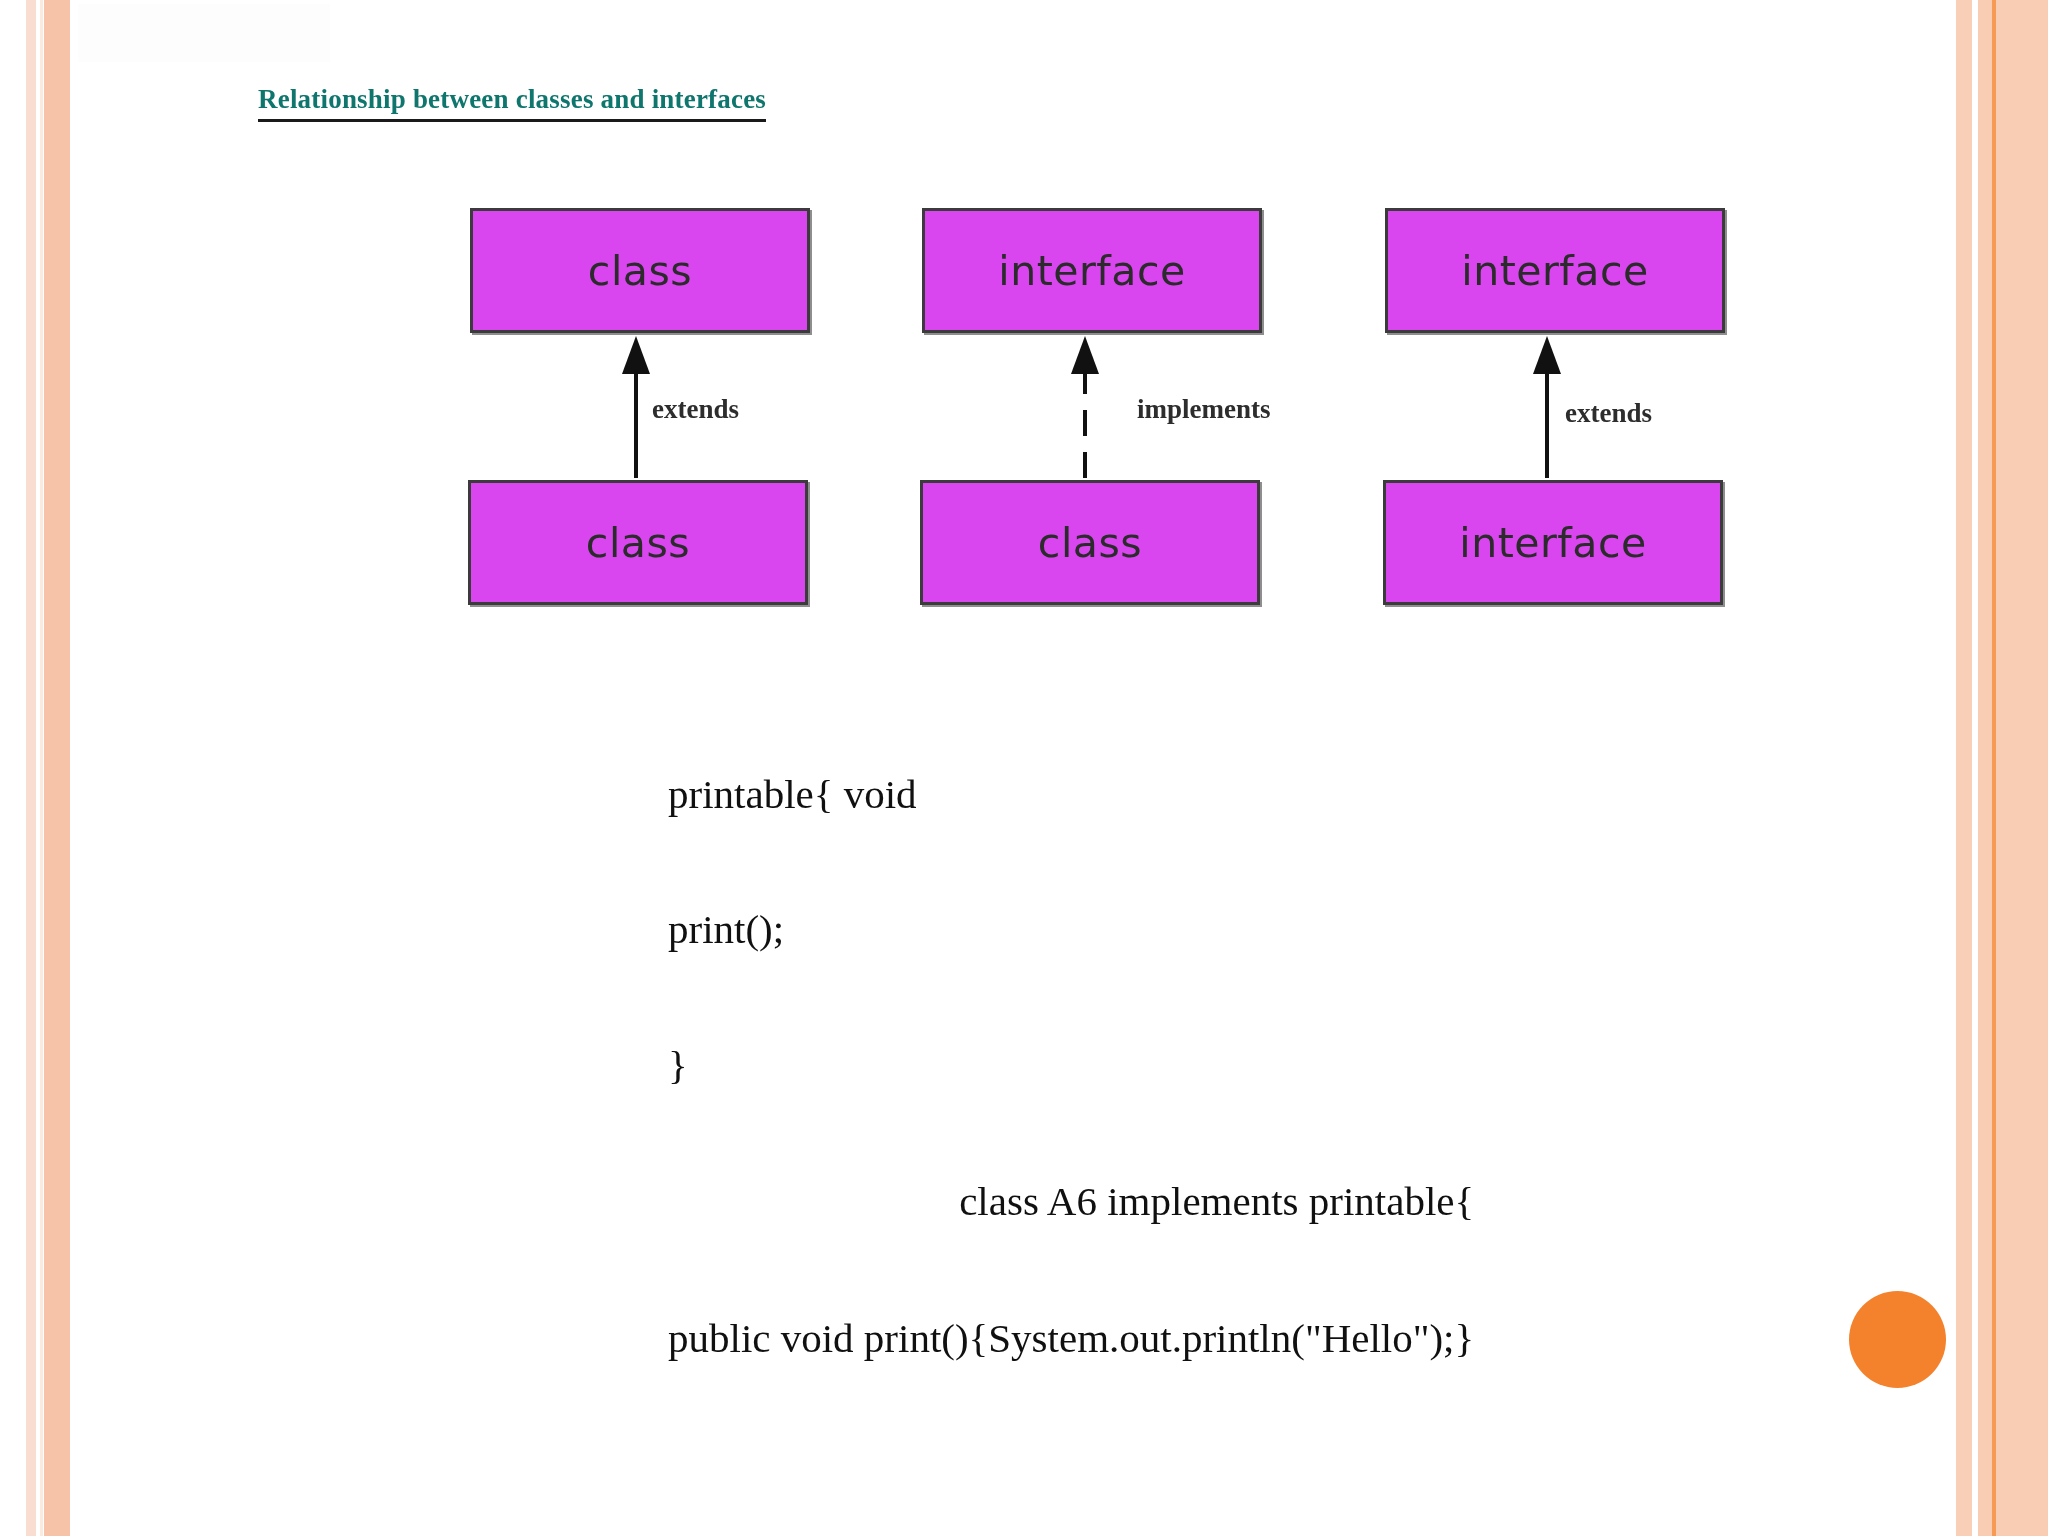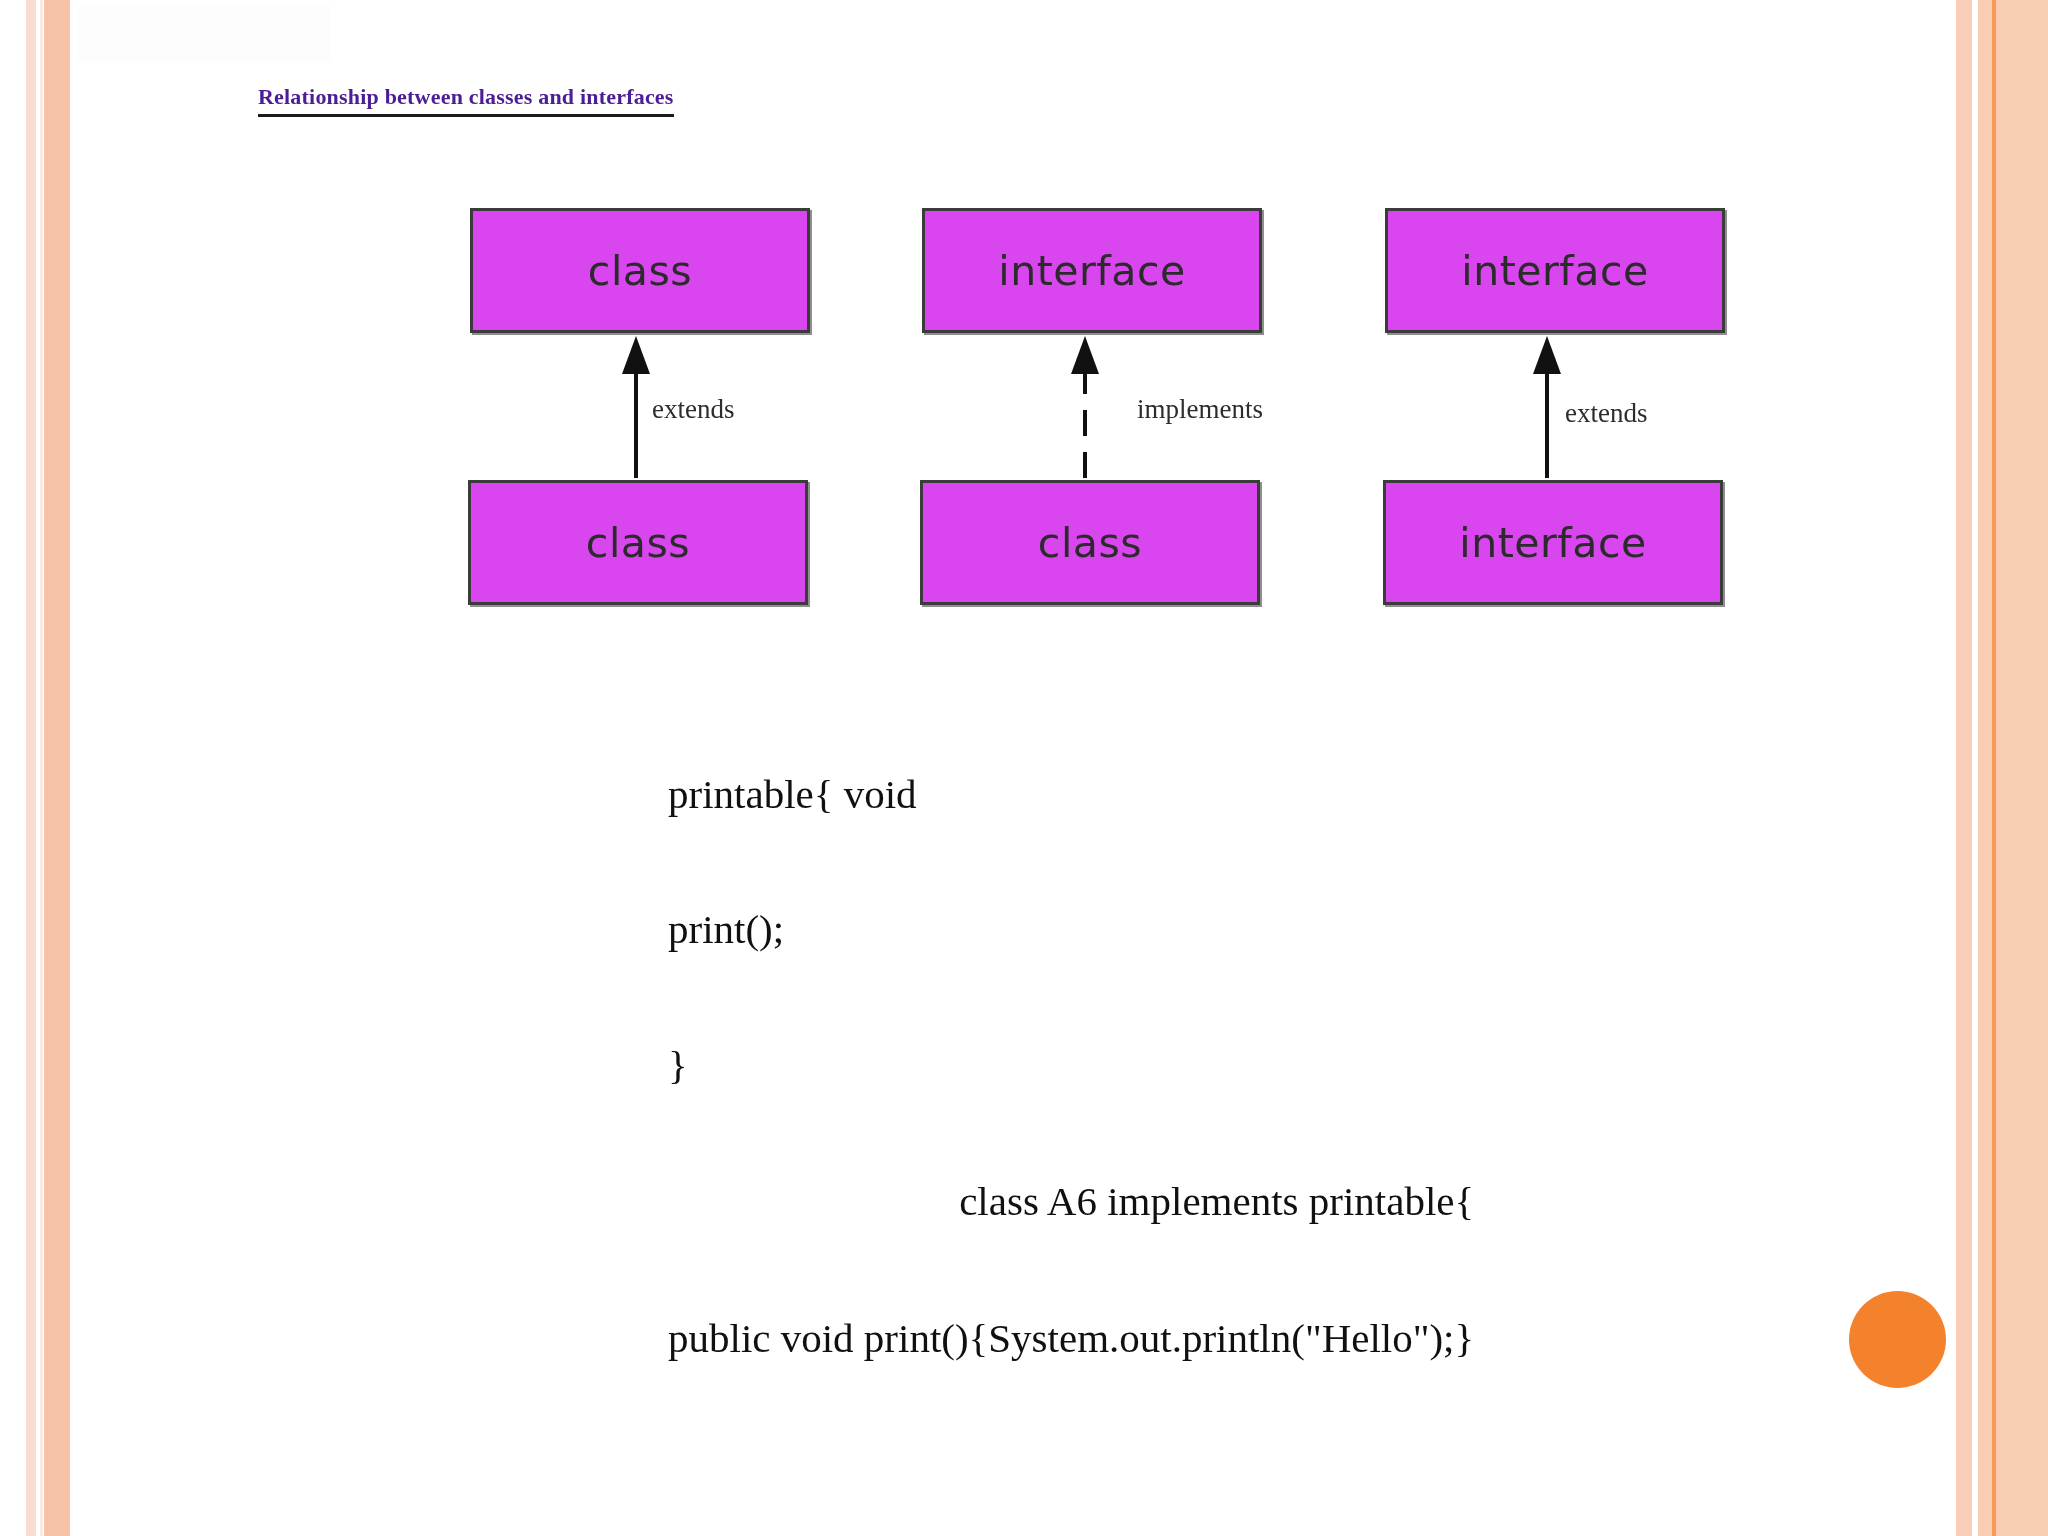--- a/index.html
+++ b/index.html
@@ -77,23 +77,23 @@
     border-radius: 50%;
     background: #f4812b;
   }
 
   
   .title {
     position: absolute;
     left: 258px;
     top: 84px;
     font-family: "Liberation Serif", serif;
-    font-size: 22px;
+    font-size: 27px;
     font-weight: bold;
-    color: #4c1d95;
+    color: #0f766e;
     letter-spacing: 0.2px;
     padding-bottom: 4px;
     border-bottom: 3px solid #1a1a1a;
     white-space: nowrap;
   }
 
   
   .diagram {
     position: absolute;
     left: 0; top: 0;
@@ -111,21 +111,21 @@
     font-family: "DejaVu Sans", sans-serif;
     font-size: 41px;
     color: #2b2b2b;
     letter-spacing: 0.5px;
     box-sizing: border-box;
   }
   .rel-label {
     position: absolute;
     font-family: "Liberation Serif", serif;
     font-size: 27px;
-    font-weight: 400;
+    font-weight: 700;
     color: #2d2d2d;
     white-space: nowrap;
   }
 
   
   .code {
     position: absolute;
     left: 668px;
     top: 682px;
     font-family: "Liberation Serif", serif;

